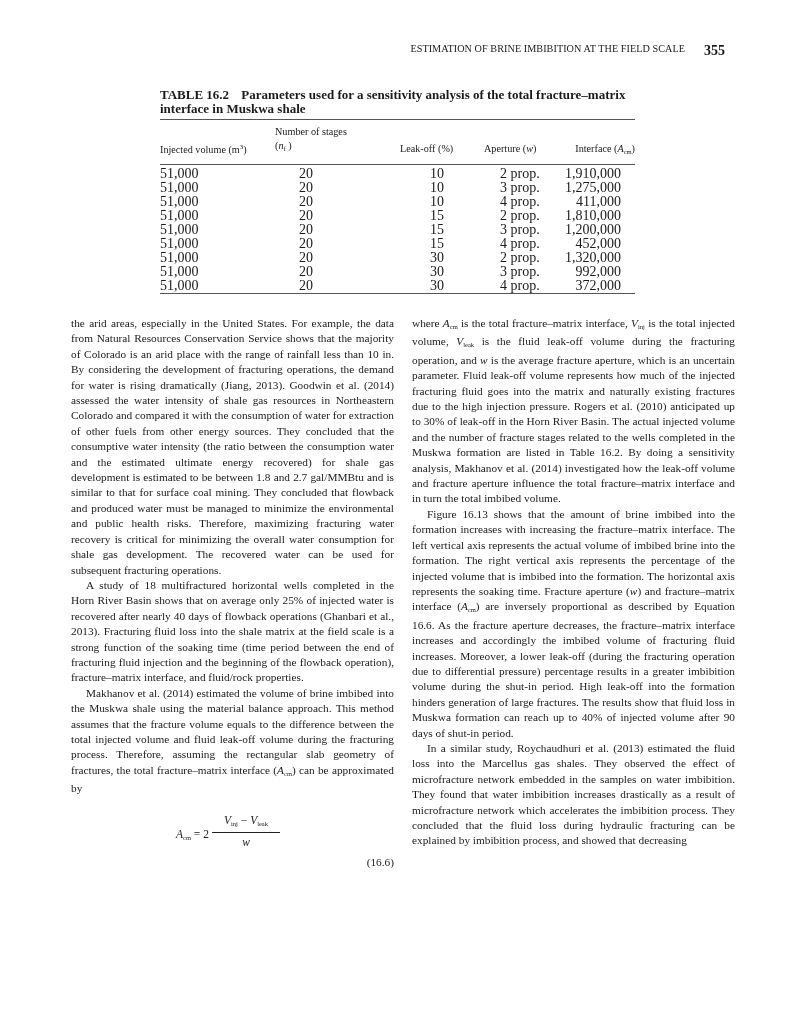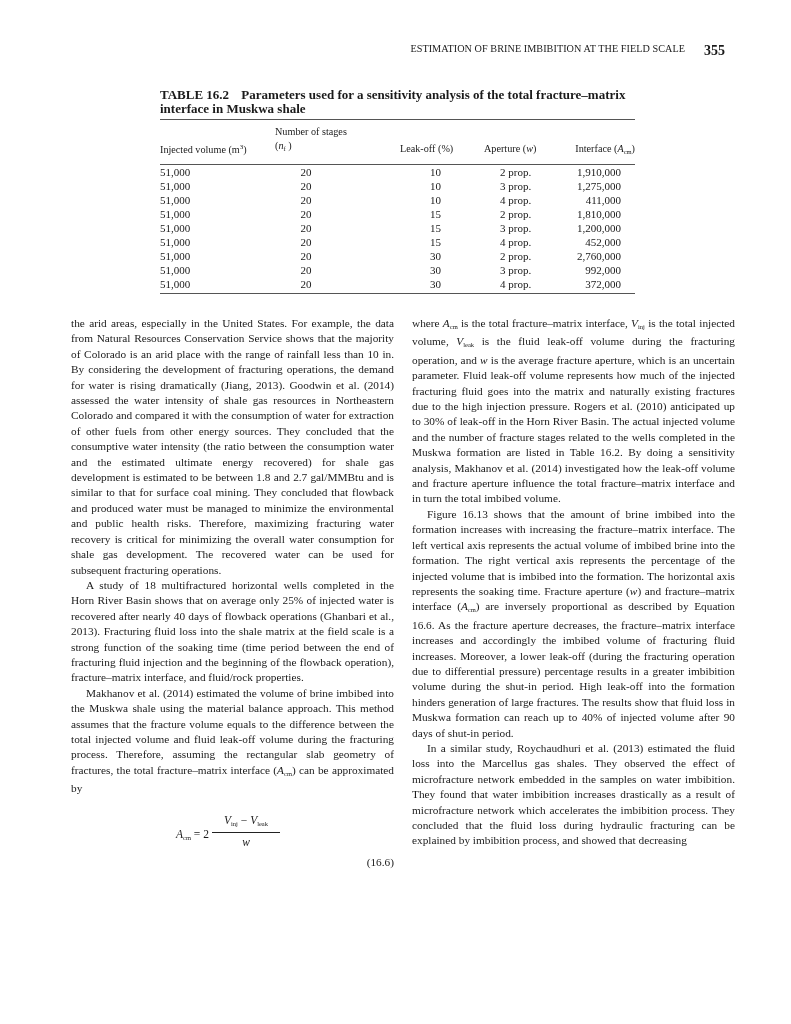--- a/index.html
+++ b/index.html
@@ -24,21 +24,21 @@
   .th { position: absolute; }
   .th.c0 { left: 0; top: 21px; }
   .th.c1 { left: 115px; top: 3px; line-height: 14px; }
   .th.c2 { left: 240px; top: 21px; }
   .th.c3 { left: 324px; top: 21px; }
   .th.c4 { right: 0; top: 21px; }
   sup.small { font-size: 7px; vertical-align: 4px; }
   sub.small { font-size: 6.5px; vertical-align: -2px; }
   .ital { font-style: italic; }
 
-  .tbody { position: absolute; top: 166px; left: 160px; width: 475px; font-size: 11px; }
+  .tbody { position: absolute; top: 166px; left: 160px; width: 475px; font-size: 14px; }
   .tr { position: relative; height: 14px; }
   .td { position: absolute; top: 0; white-space: nowrap; }
   .td.c0 { left: 0; }
   .td.c1 { left: 136px; width: 20px; text-align: center; }
   .td.c2 { left: 270px; width: 20px; text-align: left; }
   .td.c3 { left: 340px; width: 50px; text-align: left; }
   .td.c4 { right: 14px; text-align: right; }
 
   .col { position: absolute; top: 316px; width: 323px; font-size: 11.3px;
          line-height: 15.4px; text-align: justify; }
@@ -124,21 +124,21 @@
       <span class="td c1">20</span>
       <span class="td c2">15</span>
       <span class="td c3">4 prop.</span>
       <span class="td c4">452,000</span>
     </div>
   <div class="tr">
       <span class="td c0">51,000</span>
       <span class="td c1">20</span>
       <span class="td c2">30</span>
       <span class="td c3">2 prop.</span>
-      <span class="td c4">2,760,000</span>
+      <span class="td c4">1,320,000</span>
     </div>
   <div class="tr">
       <span class="td c0">51,000</span>
       <span class="td c1">20</span>
       <span class="td c2">30</span>
       <span class="td c3">3 prop.</span>
       <span class="td c4">992,000</span>
     </div>
   <div class="tr">
       <span class="td c0">51,000</span>

